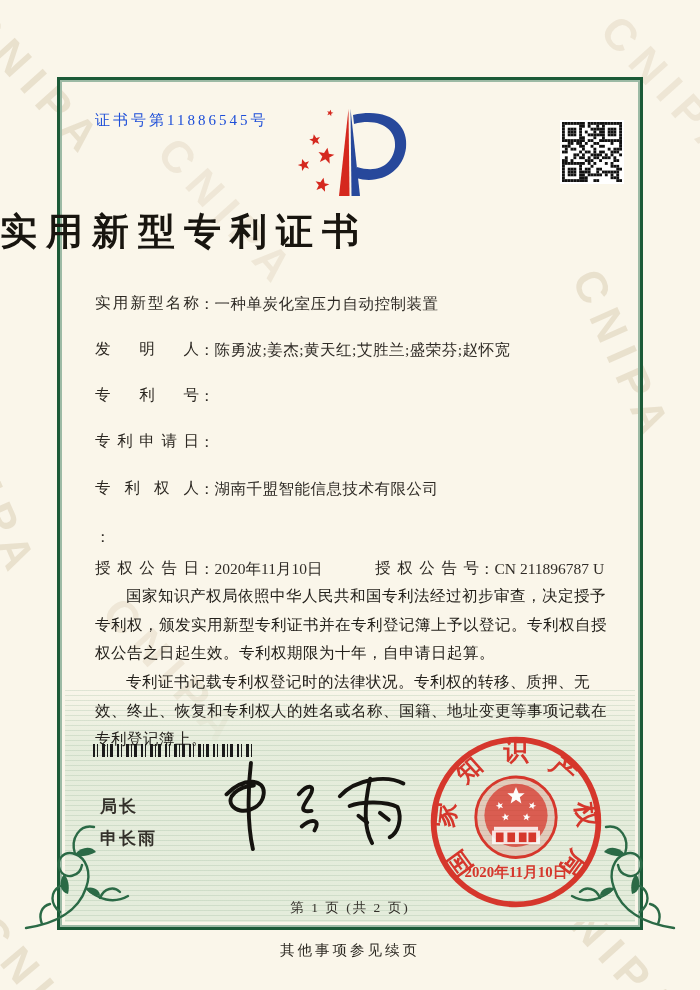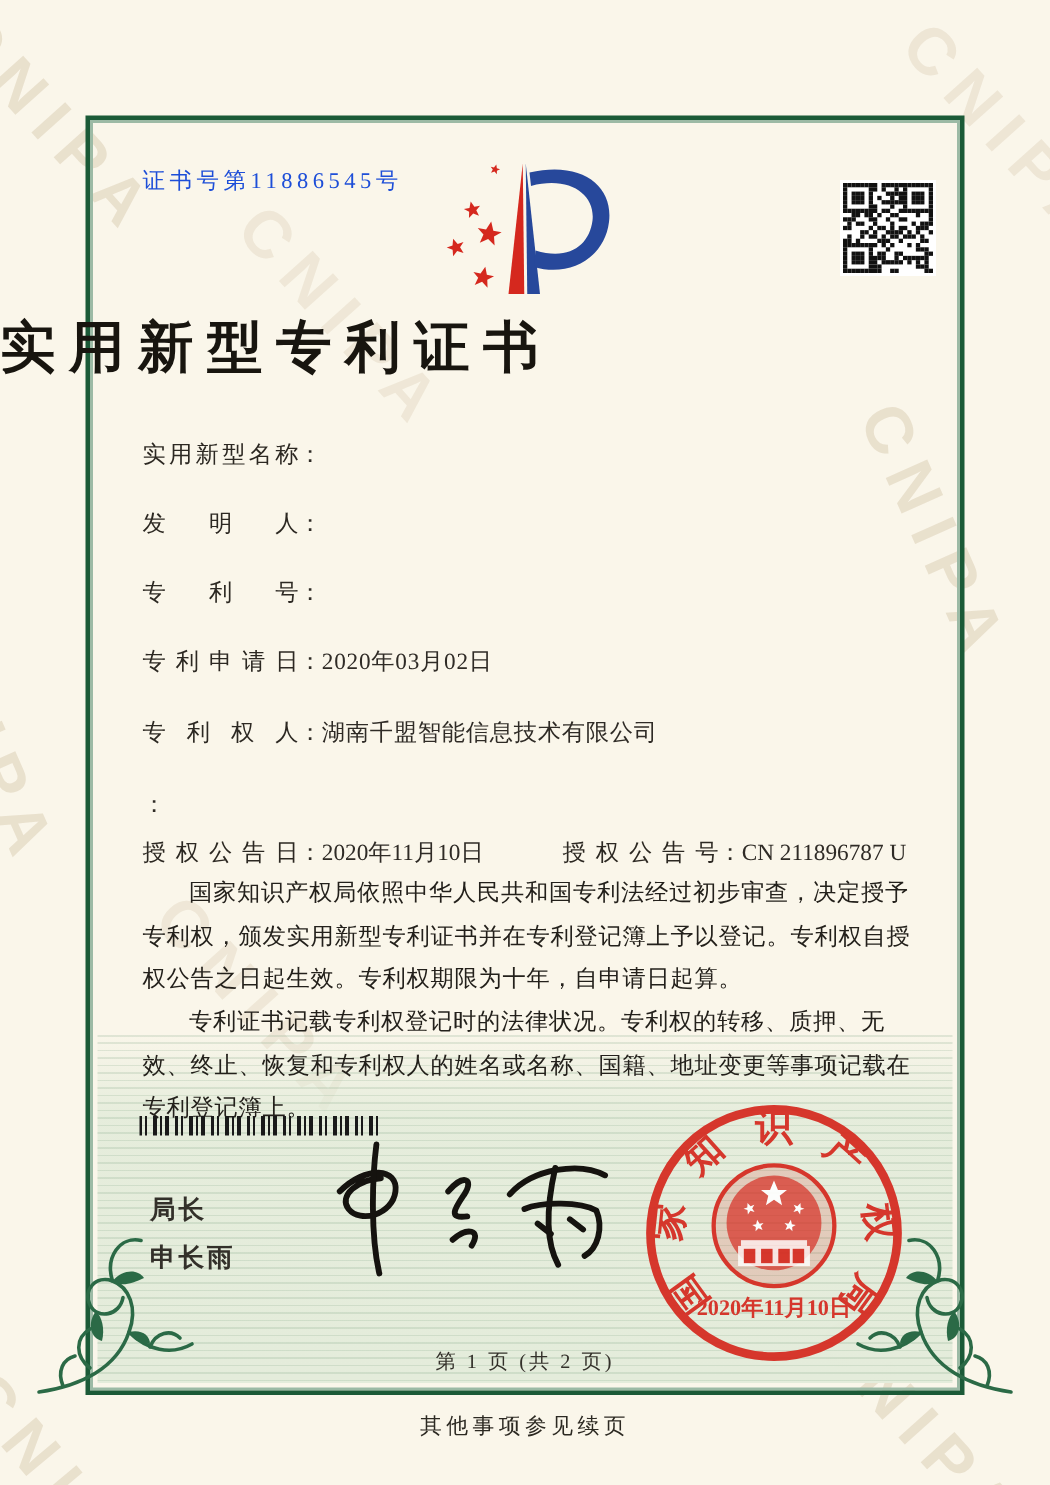--- a/index.html
+++ b/index.html
@@ -396,33 +396,34 @@
       </g>
     </svg>
 </div>
 
 <div class="title">实用新型专利证书</div>
 
 <div class="fields">
   <div class="field">
     <span class="f-label">实用新型名称</span>
       <span class="f-colon">：</span>
+    <span class="f-value">一种单炭化室压力自动控制装置</span>
   </div>
   <div class="field">
     <span class="f-label">发明人</span>
       <span class="f-colon">：</span>
+    <span class="f-value">陈勇波;姜杰;黄天红;艾胜兰;盛荣芬;赵怀宽</span>
   </div>
   <div class="field">
     <span class="f-label">专利号</span>
       <span class="f-colon">：</span>
   </div>
   <div class="field">
     <span class="f-label">专利申请日</span>
       <span class="f-colon">：</span>
-    <span class="f-value">2020年03月02日</span>
   </div>
   <div class="field">
     <span class="f-label">专利权人</span>
       <span class="f-colon">：</span>
     <span class="f-value">湖南千盟智能信息技术有限公司</span>
   </div>
   <div class="field addr">
       <span class="f-colon">：</span>
   </div>
   <div class="grant">

